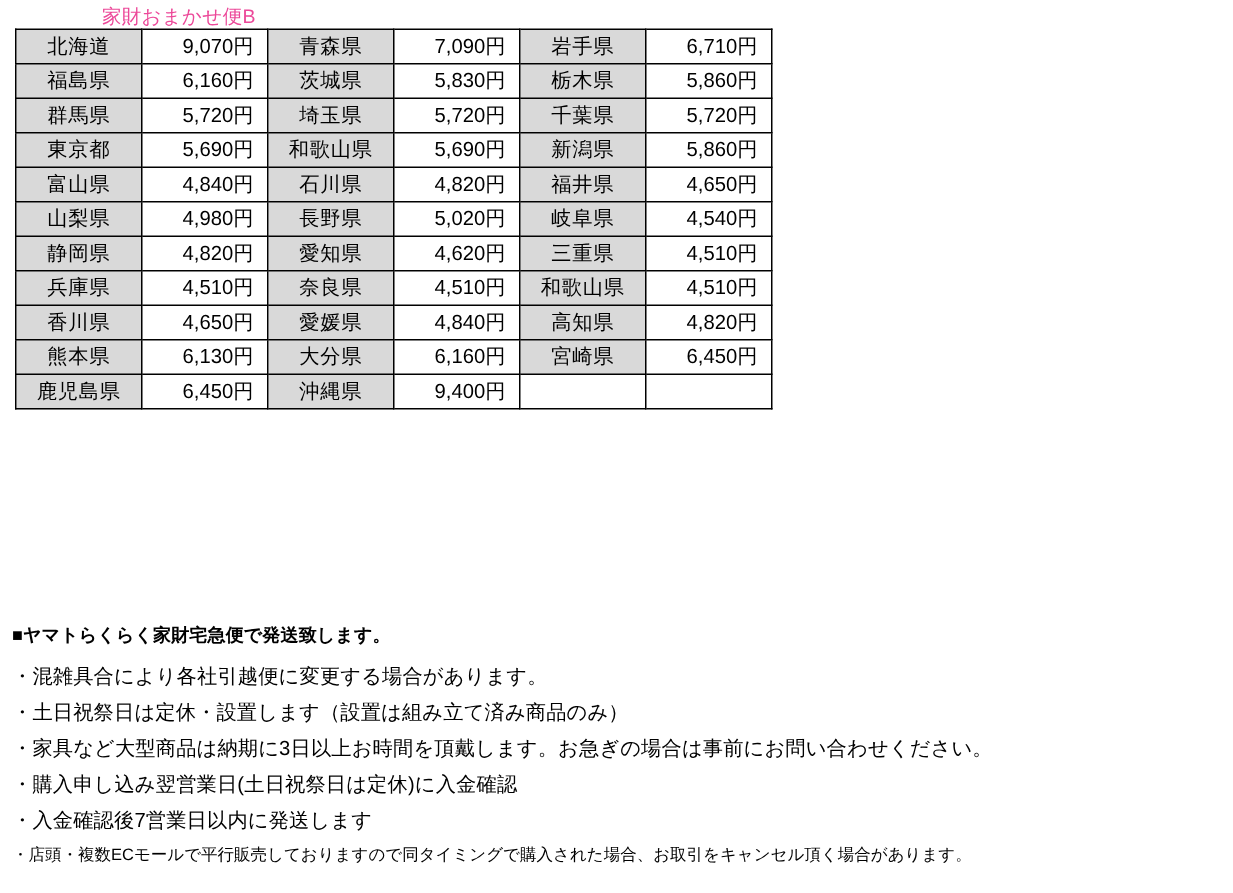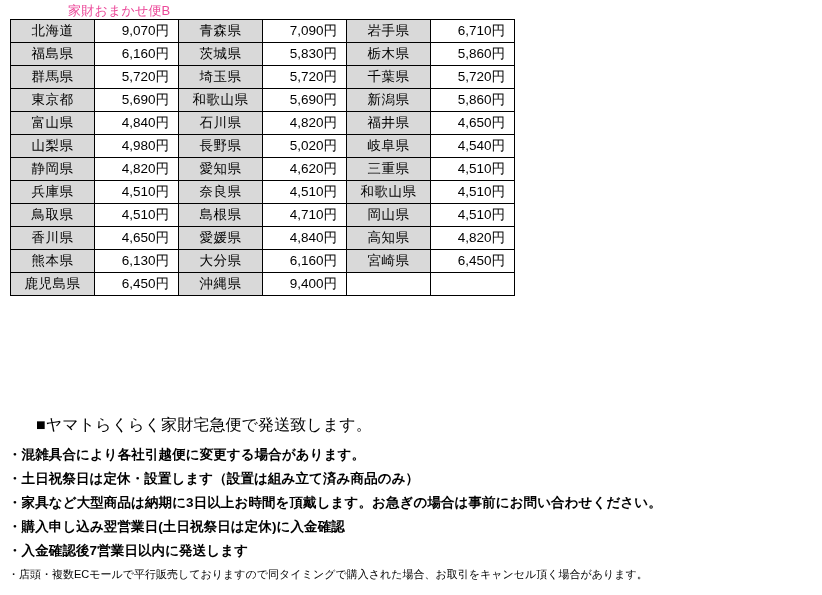--- a/index.html
+++ b/index.html
@@ -57,29 +57,28 @@
   #fee-table td.empty {
     background: #ffffff;
   }
   #notes {
     position: absolute;
     left: 8px;
     top: 415px;
     width: 800px;
   }
   .note-head {
-    font-size: 16px;
-    font-weight: normal;
+    font-size: 12px;
+    font-weight: bold;
     margin-bottom: 11px;
     letter-spacing: 0.1px;
-    margin-left: 28px;
   }
   .note-line {
     font-size: 13.5px;
-    font-weight: bold;
+    font-weight: normal;
     margin-bottom: 7px;
     letter-spacing: 0.1px;
     line-height: 1.25;
   }
   .note-small {
     font-size: 11px;
     font-weight: normal;
     margin-top: 9px;
     letter-spacing: 0px;
     line-height: 1.2;
@@ -150,28 +149,20 @@
       </tr>
       <tr>
         <td class="pref">兵庫県</td>
         <td class="price">4,510円</td>
         <td class="pref">奈良県</td>
         <td class="price">4,510円</td>
         <td class="pref">和歌山県</td>
         <td class="price">4,510円</td>
       </tr>
       <tr>
-        <td class="pref">鳥取県</td>
-        <td class="price">4,510円</td>
-        <td class="pref">島根県</td>
-        <td class="price">4,710円</td>
-        <td class="pref">岡山県</td>
-        <td class="price">4,510円</td>
-      </tr>
-      <tr>
         <td class="pref">香川県</td>
         <td class="price">4,650円</td>
         <td class="pref">愛媛県</td>
         <td class="price">4,840円</td>
         <td class="pref">高知県</td>
         <td class="price">4,820円</td>
       </tr>
       <tr>
         <td class="pref">熊本県</td>
         <td class="price">6,130円</td>

